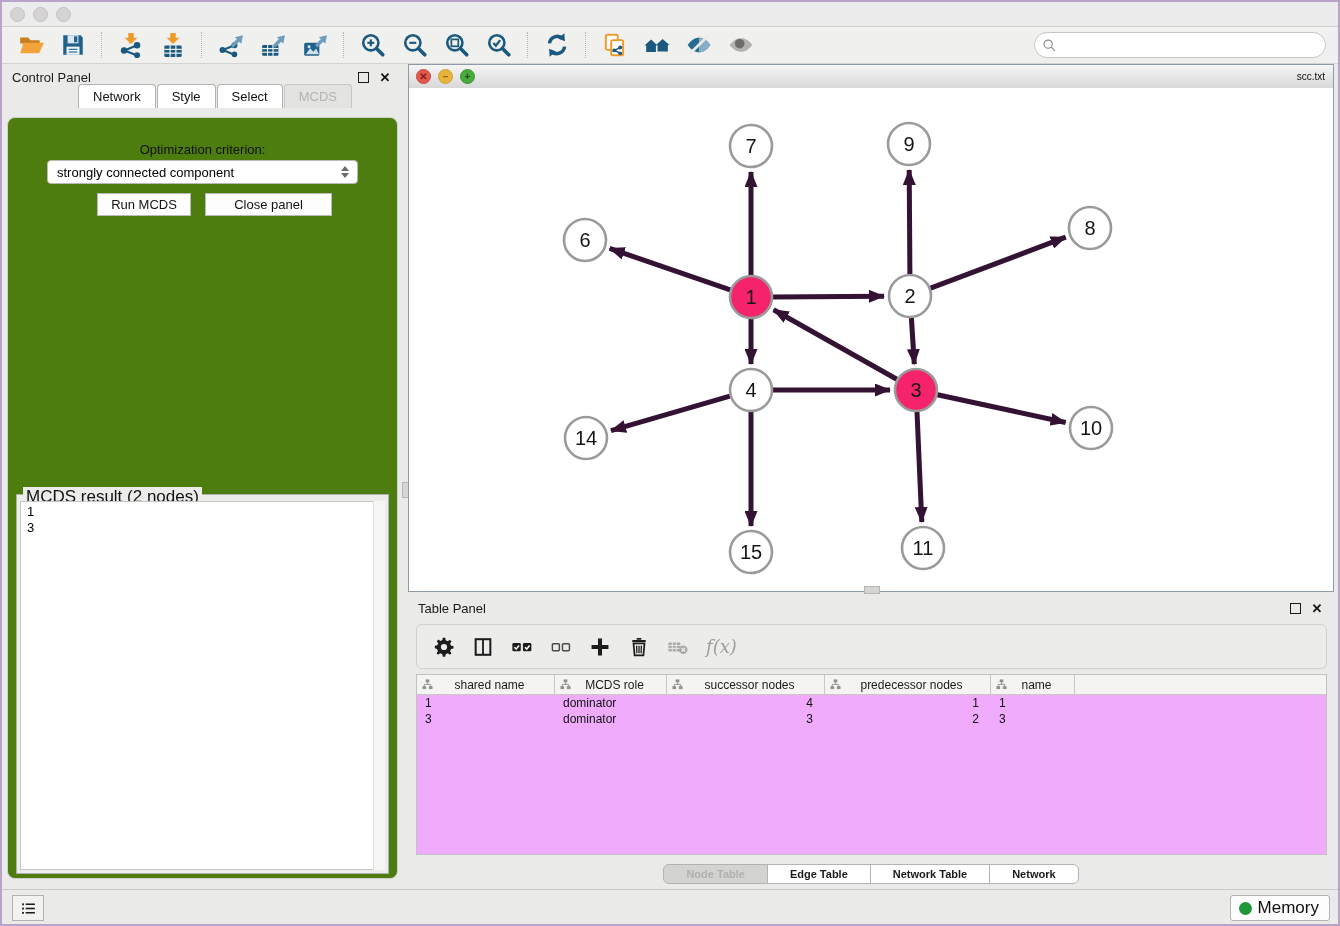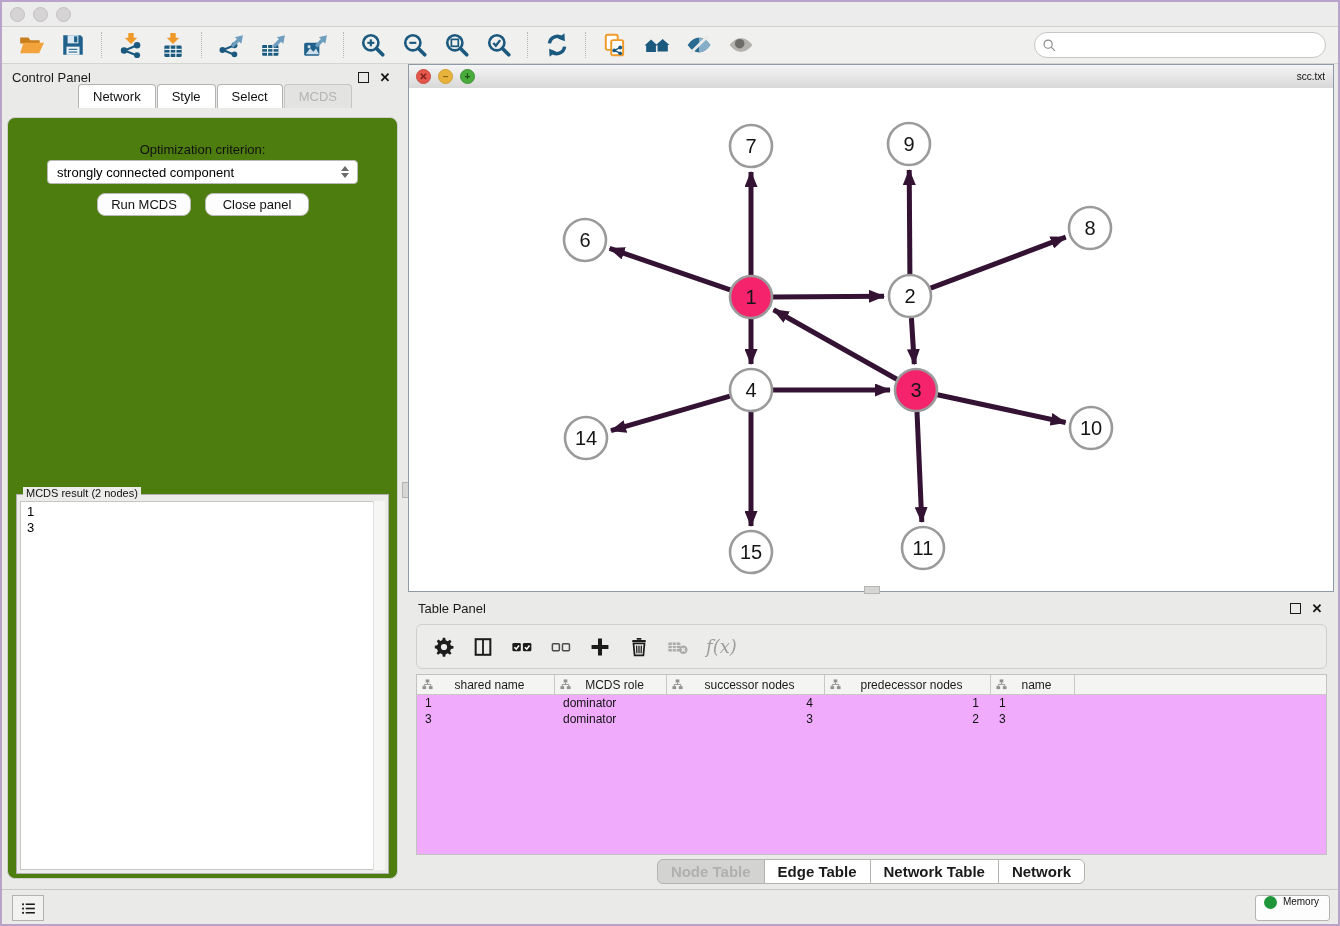--- a/index.html
+++ b/index.html
@@ -40,26 +40,26 @@
   .cp-tab.active{background:#e3e3e1;color:#b4b4b2;border-color:#c6c6c4;}
   #cp-content{position:absolute;left:5px;top:53px;width:389px;height:760px;background:#4d7c0f;
     border:1px solid #cfcfcd;border-radius:8px;}
   #opt-label{text-align:center;margin-top:24px;font-size:13px;color:#111;}
   #opt-select{position:absolute;left:39px;top:42px;width:309px;height:22px;background:#fff;border:1px solid #b9b9b7;
     border-radius:4px;display:flex;align-items:center;font-size:13px;cursor:pointer;}
   #opt-select .val{flex:1;padding-left:9px;}
   .stepper{width:16px;display:flex;flex-direction:column;align-items:center;margin-right:4px;}
   .stepper .up{width:0;height:0;border-left:4px solid transparent;border-right:4px solid transparent;border-bottom:5px solid #6b6b69;margin-bottom:2px;}
   .stepper .dn{width:0;height:0;border-left:4px solid transparent;border-right:4px solid transparent;border-top:5px solid #6b6b69;}
-  .cp-btn{position:absolute;top:75px;height:23px;background:#fdfdfd;border:1px solid #b9b9b7;border-radius:8px;
+  .cp-btn{position:absolute;top:75px;height:23px;background:#fdfdfd;border:1px solid #b9b9b7;border-radius:0;
     font-size:13px;font-family:"Liberation Sans",sans-serif;cursor:pointer;color:#111;}
   #run-btn{left:89px;width:94px;}
-  #closepanel-btn{left:197px;width:104px;}
+  #closepanel-btn{left:197px;width:127px;}
   #result-fieldset{position:absolute;left:8px;top:376px;width:371px;height:378px;border:1px solid #b0b0ae;background:#ececea;}
-  #result-legend{position:absolute;left:6px;top:-8px;background:#ececea;padding:0 3px;font-size:11px;color:#111;}
+  #result-legend{position:absolute;left:6px;top:-8px;background:#ececea;padding:0 3px;font-size:17px;color:#111;}
   #result-area{position:absolute;left:3px;top:6px;right:3px;bottom:3px;background:#fff;border:1px solid #c6c6c4;
     font-size:13px;line-height:16px;padding:2px 6px;white-space:pre;overflow:hidden;}
   #result-scrollbar{position:absolute;right:3px;top:6px;bottom:3px;width:11px;background:#f6f6f4;border-left:1px solid #dedede;}
 
   
   #v-splitter{position:absolute;left:402px;top:64px;width:6px;height:824px;}
   #v-splitter .handle{position:absolute;left:0;top:418px;width:6px;height:14px;background:#d6d6d4;border:1px solid #b5b5b3;}
 
   
   #network-window{position:absolute;left:408px;top:64px;width:926px;height:528px;border:1px solid #8e9aa6;
@@ -85,33 +85,33 @@
   .tp-btn svg{width:22px;height:22px;display:block;}
   .tp-btn .fx{font-family:"DejaVu Serif",serif;font-style:italic;font-size:18px;color:#9d9d9b;}
   #tp-table{position:absolute;left:8px;right:7px;top:79px;bottom:33px;background:#f0abfc;border:1px solid #c2c2c0;overflow:hidden;}
   #tp-header{display:flex;height:19px;background:#f4f4f2;border-bottom:1px solid #c8c8c6;}
   .th{display:flex;align-items:center;border-right:1px solid #c8c8c6;font-size:12px;color:#1a1a1a;box-sizing:border-box;}
   .th svg{width:11px;height:11px;margin-left:5px;flex:none;}
   .th .lbl{flex:1;text-align:center;padding-right:8px;}
   .tr{display:flex;height:16px;font-size:12px;color:#111;}
   .td{box-sizing:border-box;padding:1px 0 0 0;}
   #tp-tabs{position:absolute;left:0;right:0;bottom:4px;display:flex;justify-content:center;}
-  .tp-tab{border:1px solid #b3b3b1;background:#fff;padding:3px 13px;font-size:15px;font-weight:bold;color:#1a1a1a;
+  .tp-tab{border:1px solid #b3b3b1;background:#fff;padding:3px 22px;font-size:11px;font-weight:bold;color:#1a1a1a;
     margin-left:-1px;cursor:pointer;}
   .tp-tab:first-child{border-radius:6px 0 0 6px;margin-left:0;}
   .tp-tab:last-child{border-radius:0 6px 6px 0;}
   .tp-tab.active{background:#d3d3d1;color:#b0b0ae;}
 
   
   #status-bar{position:absolute;left:2px;right:2px;bottom:2px;height:34px;background:#eaeae8;border-top:1px solid #c9c9c7;}
   #status-left-btn{position:absolute;left:10px;top:5px;width:30px;height:24px;background:#f2f2f0;border:1px solid #b3b3b1;
     display:flex;align-items:center;justify-content:center;cursor:pointer;}
   #status-left-btn svg{width:17px;height:17px;}
   #memory-btn{position:absolute;right:8px;top:5px;height:24px;background:#fdfdfd;border:1px solid #b3b3b1;border-radius:3px;
-    display:flex;padding:0 10px 0 8px;font-size:10px;cursor:pointer;color:#111;}
+    display:flex;align-items:center;padding:0 10px 0 8px;font-size:17px;cursor:pointer;color:#111;}
   #memory-dot{width:13px;height:13px;border-radius:50%;background:#1f9639;margin-right:6px;}
 </style>
 </head>
 <body>
 
 <div id="main-titlebar">
   <span class="traffic inactive"></span>
   <span class="traffic inactive"></span>
   <span class="traffic inactive"></span>
 </div>

